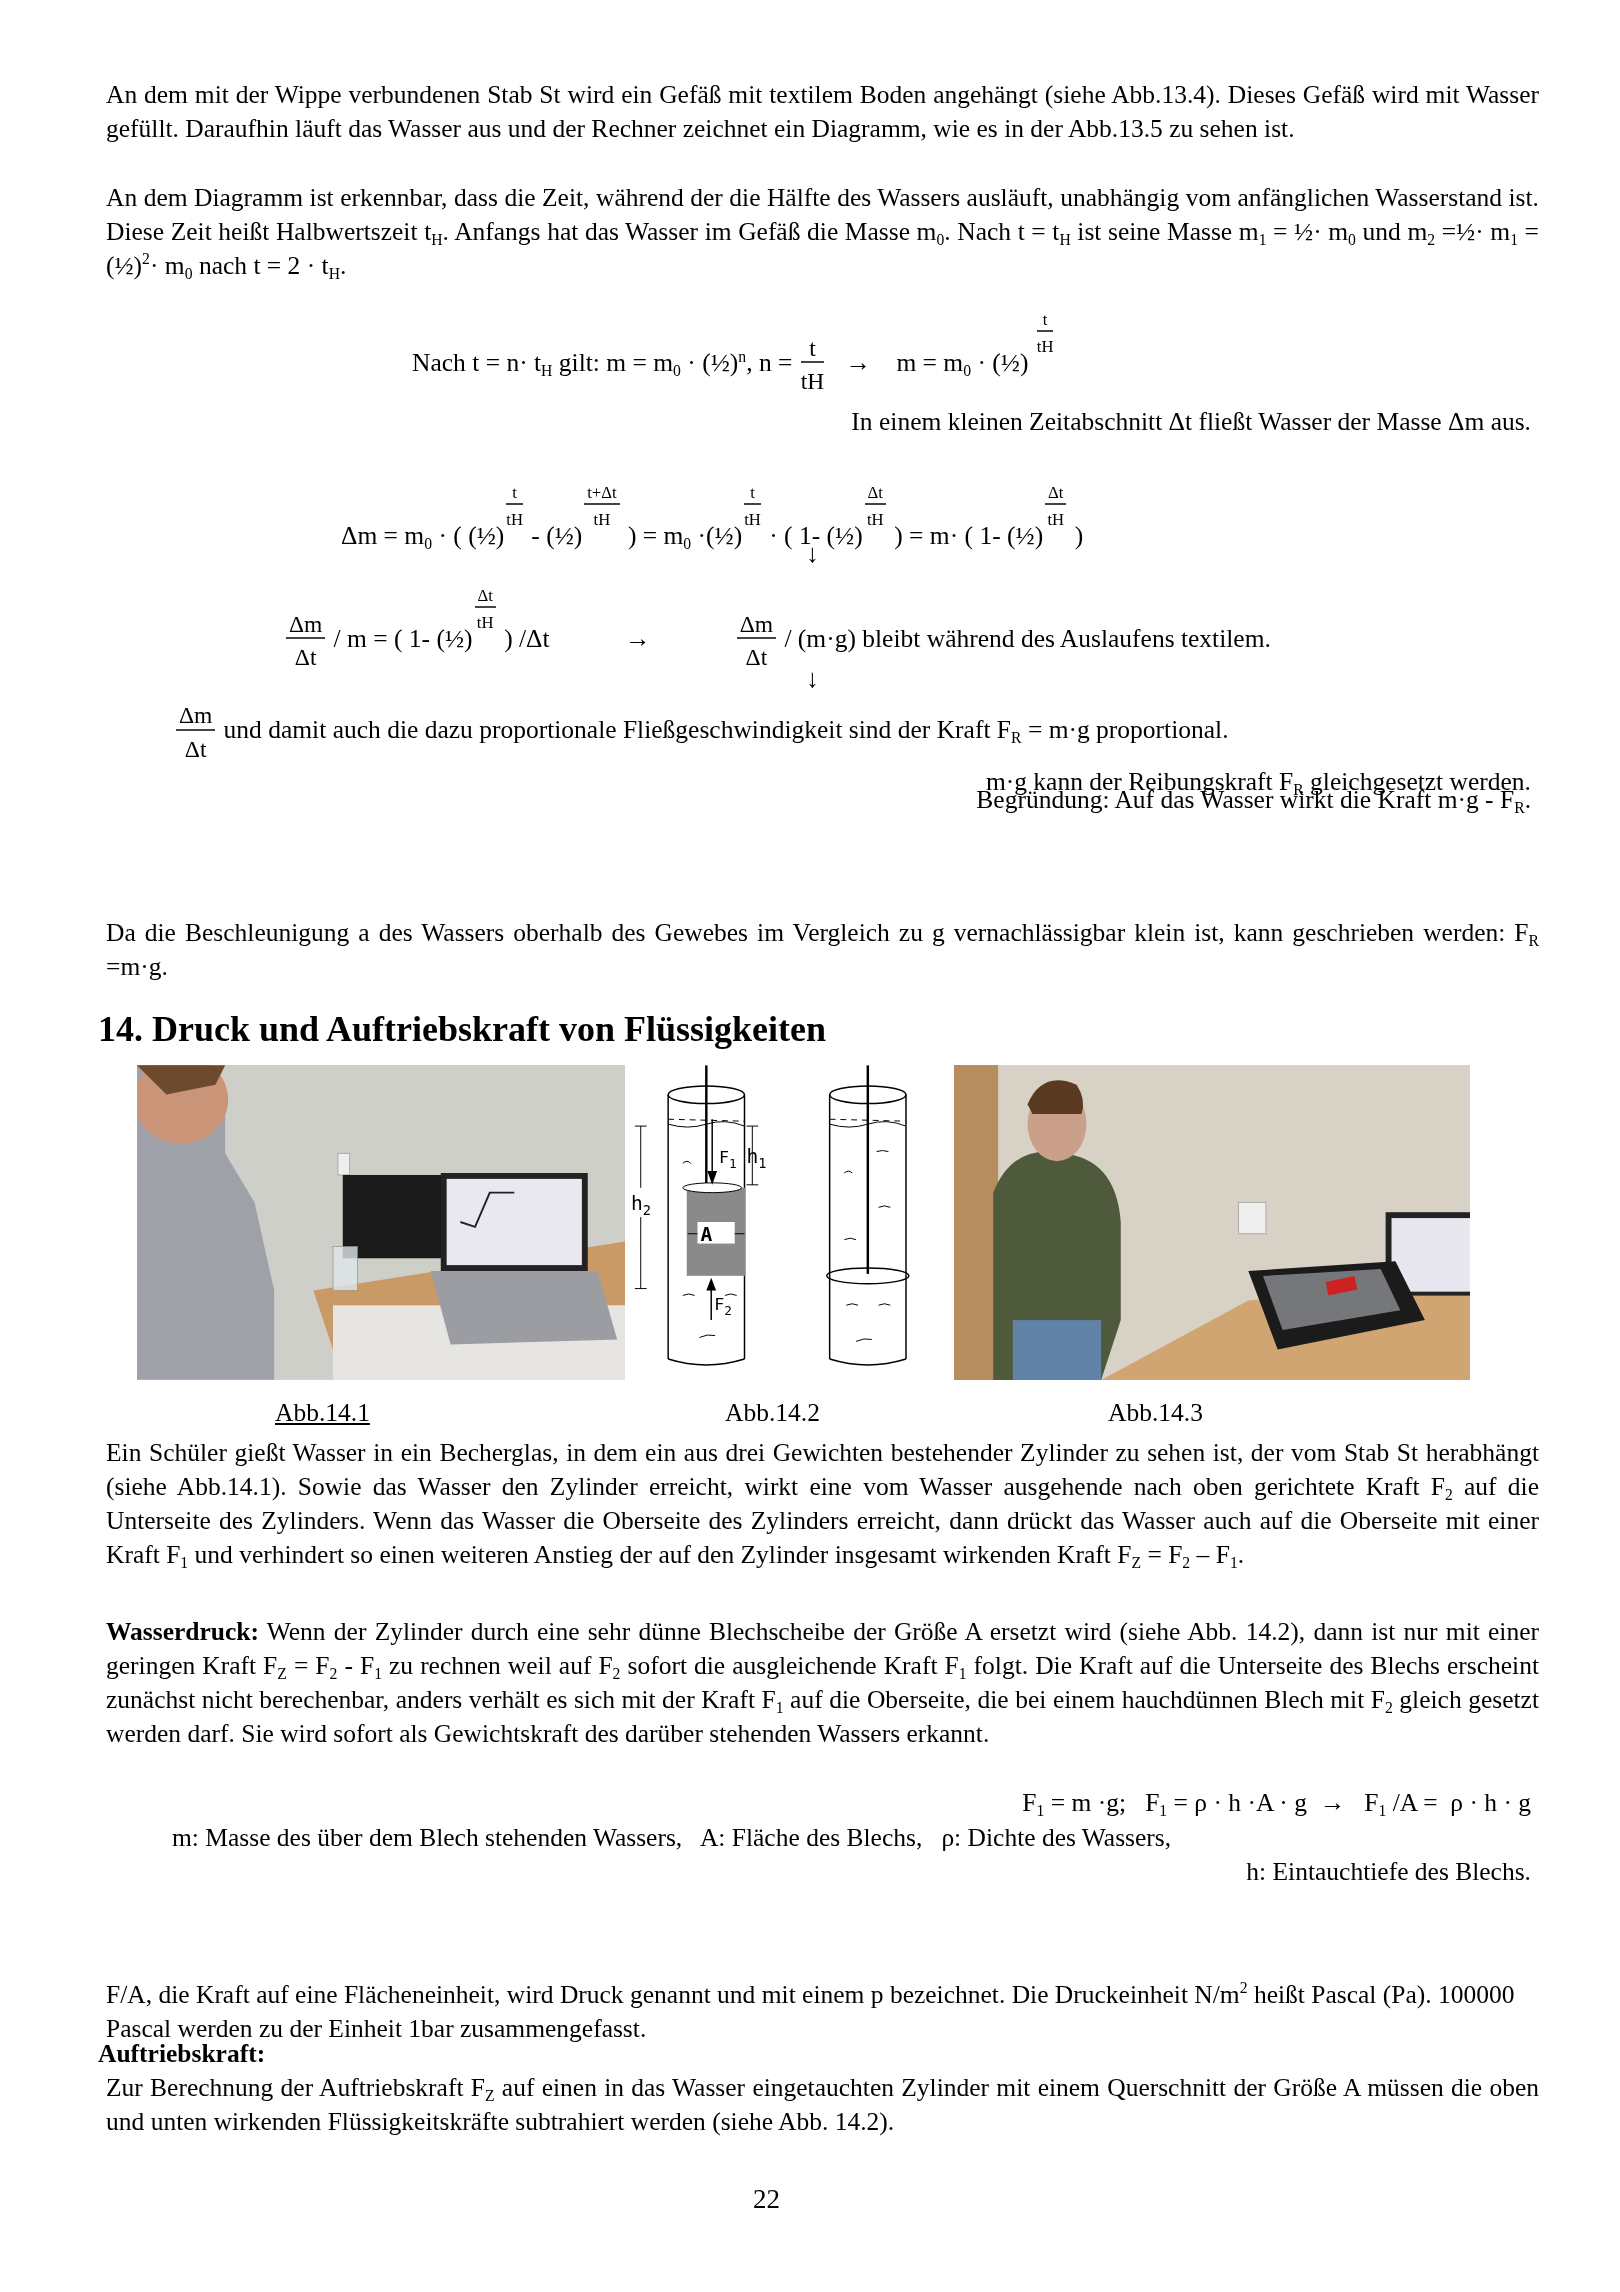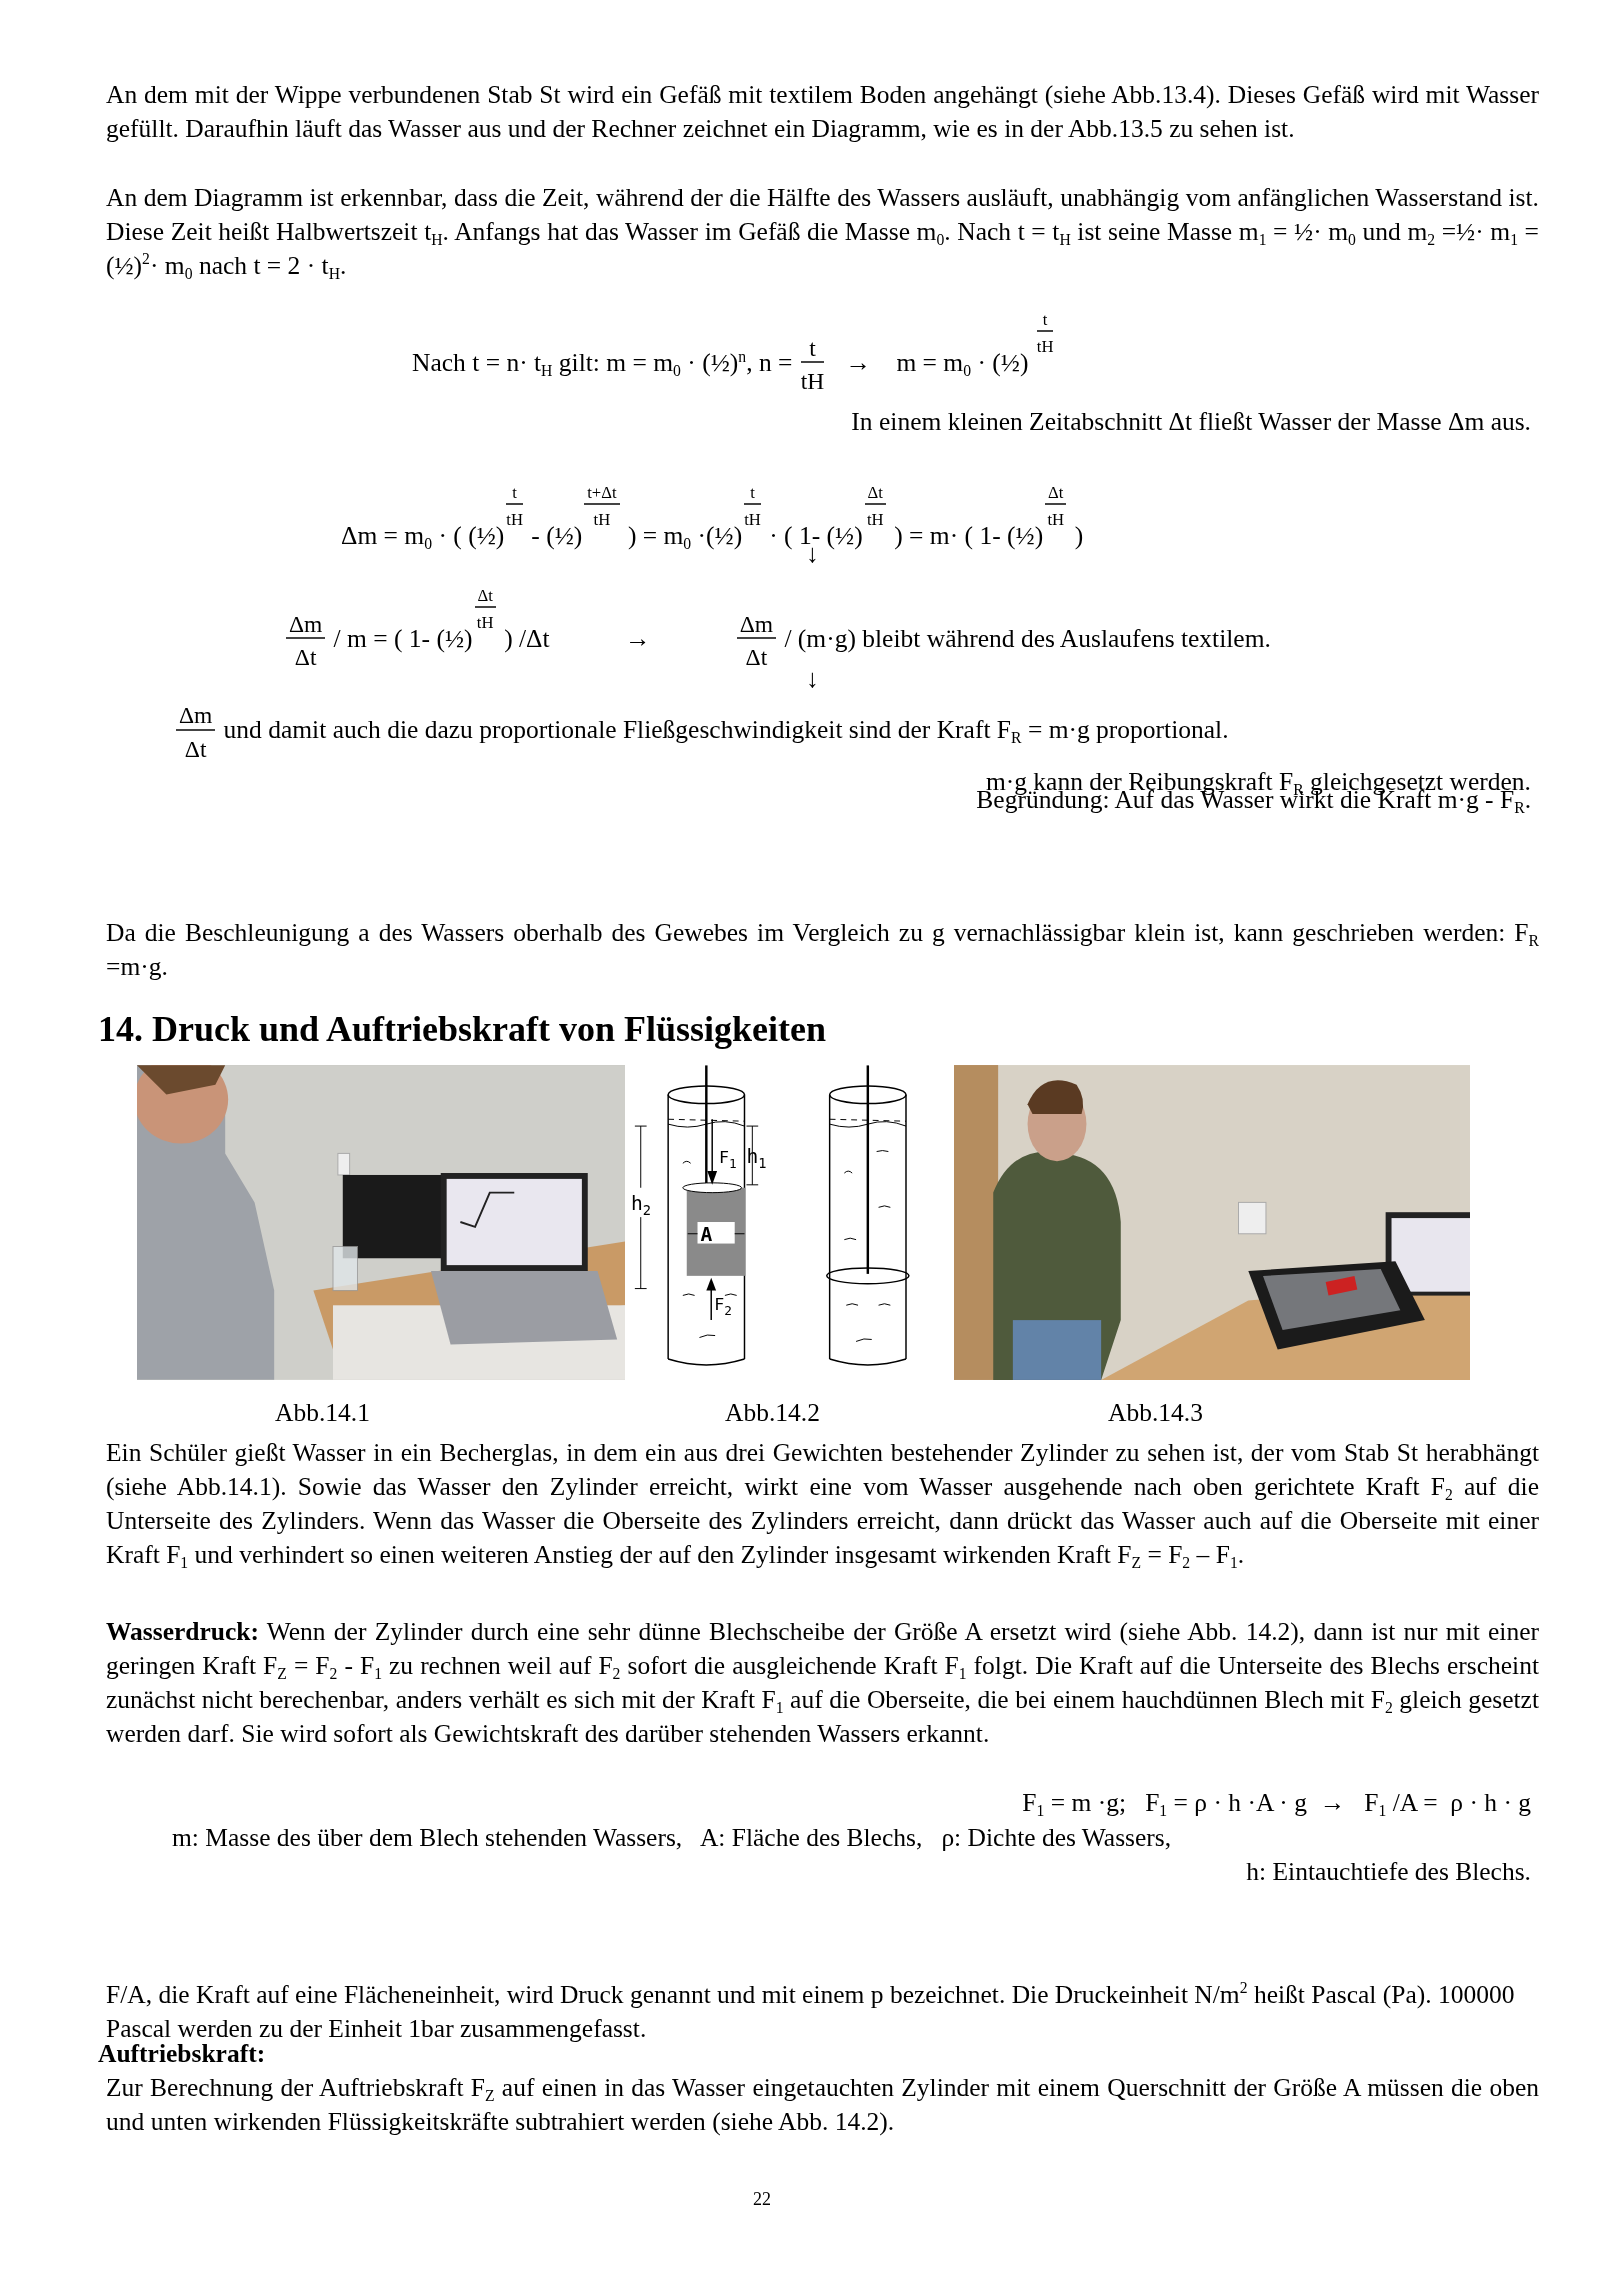--- a/index.html
+++ b/index.html
@@ -13,21 +13,21 @@
   sup { font-size: 15.7px; vertical-align: 9.8px; line-height: 0; }
   .fr { display: inline-block; vertical-align: middle; text-align: center; line-height: 1; margin: 0 2px; }
   .fr .num { display: block; border-bottom: 2px solid #444; padding: 0 2.9px 1px; font-size: 23.5px; }
   .fr .den { display: block; padding-top: 7px; font-size: 23.5px; }
   .fr.small .num, .fr.small .den { font-size: 16.7px; }
   .fr.small { vertical-align: 19.6px; }
   .h2 { position: absolute; left: 98px; top: 1008px; font-size: 36px; font-weight: bold; line-height: 43px; }
   .fig { position: absolute; top: 1065px; height: 315px; overflow: hidden; }
   .caption { position: absolute; top: 1396px; font-size: 25.5px; }
   .bold { font-weight: bold; }
-  .pagenum { position: absolute; left: 753px; top: 2182px; font-size: 18px; }
+  .pagenum { position: absolute; left: 753px; top: 2182px; font-size: 27px; }
   svg { display: block; }
 </style>
 </head>
 <body>
 
 <div class="page">
 
   <p class="blk just" style="top:78px;"><span>An dem mit der Wippe verbundenen Stab St wird ein Gefäß mit textilem Boden angehängt (siehe Abb.13.4). Dieses Gefäß wird mit Wasser gefüllt. Daraufhin läuft das Wasser aus und der Rechner zeichnet ein Diagramm, wie es in der Abb.13.5 zu sehen ist.</span></p>
 
   <p class="blk just" style="top:181px;"><span>An dem Diagramm ist erkennbar, dass die Zeit, während der die Hälfte des Wassers ausläuft, unabhängig vom anfänglichen Wasserstand ist. Diese Zeit heißt Halbwertszeit t</span><sub>H</sub><span>. Anfangs hat das Wasser im Gefäß die Masse m</span><sub>0</sub><span>. Nach t = t</span><sub>H</sub><span> ist seine Masse m</span><sub>1</sub><span> = ½· m</span><sub>0</sub><span> und m</span><sub>2</sub><span> =½· m</span><sub>1</sub><span> = (½)</span><sup>2</sup><span>· m</span><sub>0</sub><span> nach t = 2 · t</span><sub>H</sub><span>.</span></p>
@@ -150,21 +150,21 @@
       <polygon points="300,210 450,200 480,260 330,290" fill="#1b1b1b"></polygon>
       <polygon points="315,215 435,208 455,250 335,270" fill="#8c8f94" opacity="0.8"></polygon>
       <rect x="380" y="218" width="30" height="14" fill="#c22" transform="rotate(-12 395 225)"></rect>
       <path d="M40,321 L40,130 Q60,80 110,90 Q165,95 170,160 L170,260 L150,321 Z" fill="#4f5a3c"></path>
       <rect x="60" y="260" width="90" height="61" fill="#6283a8"></rect>
       <ellipse cx="105" cy="60" rx="30" ry="38" fill="#caa08a"></ellipse>
       <path d="M75,40 Q90,5 125,20 Q135,35 130,50 L80,50 Z" fill="#5a3a22"></path>
     </svg>
   </div>
 
-  <div class="caption" style="left:275px;">Abb.14.1</div>
+  <div class="caption" style="left:275px;text-decoration:underline;">Abb.14.1</div>
   <div class="caption" style="left:725px;">Abb.14.2</div>
   <div class="caption" style="left:1108px;">Abb.14.3</div>
 
   <p class="blk just" style="top:1436px;"><span>Ein Schüler gießt Wasser in ein Becherglas, in dem ein aus drei Gewichten bestehender Zylinder zu sehen ist, der vom Stab St herabhängt (siehe Abb.14.1). Sowie das Wasser den Zylinder erreicht, wirkt eine vom Wasser ausgehende nach oben gerichtete Kraft F</span><sub>2</sub><span> auf die Unterseite des Zylinders. Wenn das Wasser die Oberseite des Zylinders erreicht, dann drückt das Wasser auch auf die Oberseite mit einer Kraft F</span><sub>1</sub><span> und verhindert so einen weiteren Anstieg der auf den Zylinder insgesamt wirkenden Kraft F</span><sub>Z</sub><span> = F</span><sub>2</sub><span> – F</span><sub>1</sub><span>.</span></p>
 
   <p class="blk just" style="top:1615px;"><span class="bold">Wasserdruck:</span><span> Wenn der Zylinder durch eine sehr dünne Blechscheibe der Größe A ersetzt wird (siehe Abb. 14.2), dann ist nur mit einer geringen Kraft F</span><sub>Z</sub><span> = F</span><sub>2</sub><span> - F</span><sub>1</sub><span> zu rechnen weil auf F</span><sub>2</sub><span> sofort die ausgleichende Kraft F</span><sub>1</sub><span> folgt. Die Kraft auf die Unterseite des Blechs erscheint zunächst nicht berechenbar, anders verhält es sich mit der Kraft F</span><sub>1</sub><span> auf die Oberseite, die bei einem hauchdünnen Blech mit F</span><sub>2</sub><span> gleich gesetzt werden darf. Sie wird sofort als Gewichtskraft des darüber stehenden Wassers erkannt.</span></p>
 
   <div class="center" style="position:absolute; left:98px; width:1433px; top:1786px; white-space:pre;"><span>F</span><sub>1</sub><span> = m ·g;   F</span><sub>1</sub><span> = ρ · h ·A · g  →   F</span><sub>1</sub><span> /A =  ρ · h · g</span></div>
 
   <div style="position:absolute; left:172px; top:1821px; white-space:pre;">m: Masse des über dem Blech stehenden Wassers,   A: Fläche des Blechs,   ρ: Dichte des Wassers,</div>

